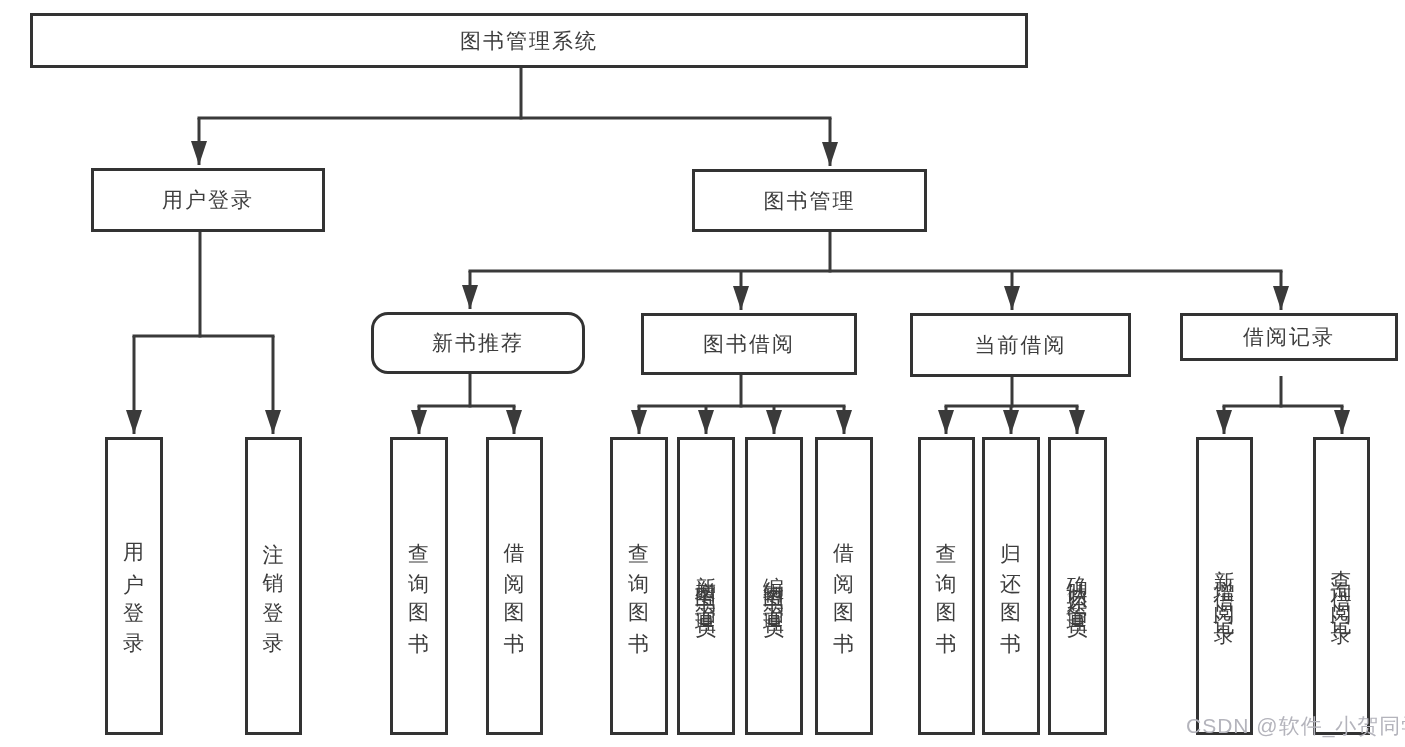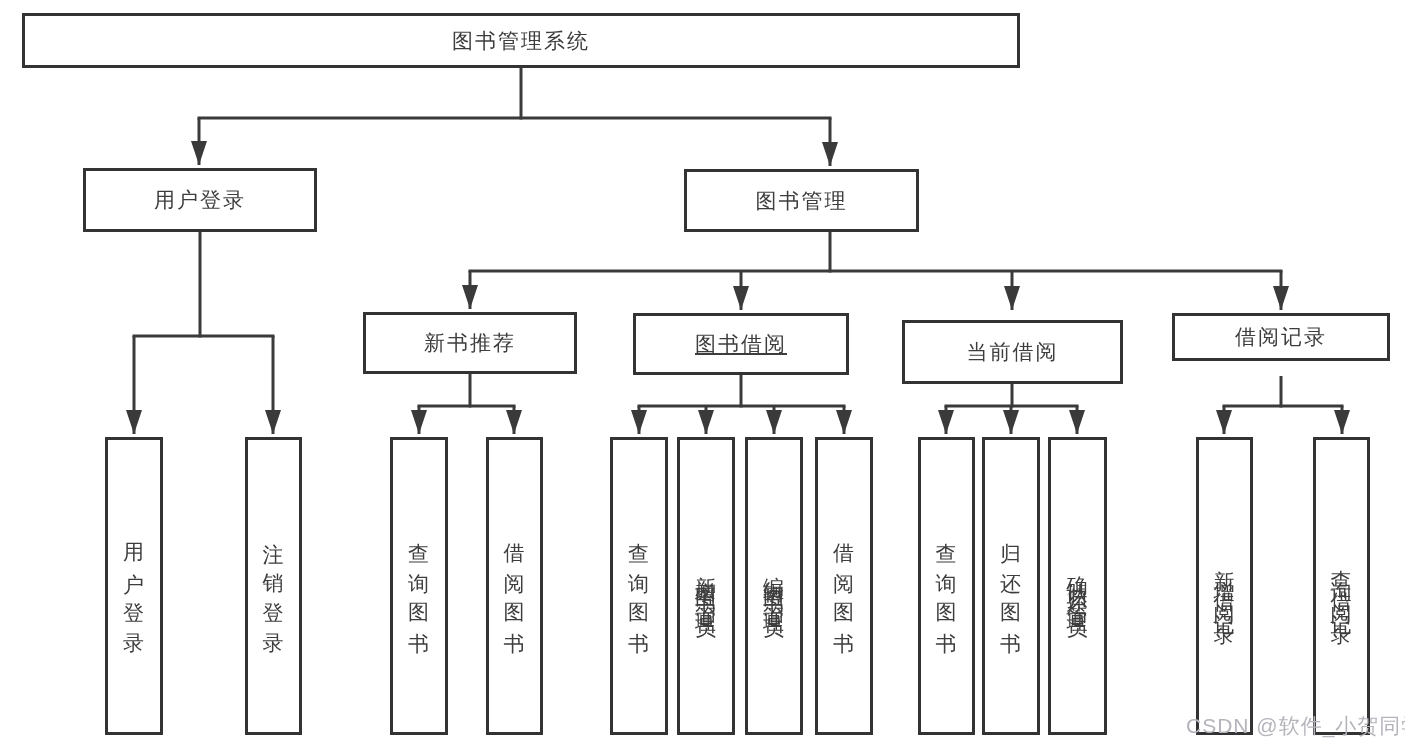--- a/index.html
+++ b/index.html
@@ -7,21 +7,21 @@
     position:relative; width:1405px; height:747px; background:#ffffff;
     font-family:"Liberation Sans", sans-serif; overflow:hidden;
   }
   .wires { position:absolute; left:0; top:0; width:1405px; height:747px; }
   .node {
     position:absolute; box-sizing:border-box;
     border:3px solid #333333; background:#ffffff;
     display:flex; align-items:center; justify-content:center;
     color:#3d3d3d; text-align:center;
   }
-  .h  { font-size:21px; letter-spacing:2px; }
+  .h  { font-size:21px; letter-spacing:2px;margin-left:8px; }
   .h.big { font-size:21px; }
   .v  { writing-mode:vertical-rl; text-orientation:mixed; font-size:21px; line-height:1; }
   .s4 { letter-spacing:30px; }
   .s6 { letter-spacing:11px; }
   .s9 { letter-spacing:6px; }
   .watermark {
     position:absolute; left:1186px; top:712px; width:219px;
     font-size:21px; color:#b4b4bc; letter-spacing:1px; white-space:nowrap;
     z-index:5; text-align:left;
   }
@@ -79,23 +79,23 @@
       <path d="M1224,406 V434" marker-end="url(#arr)"></path>
       <path d="M1342,406 V434" marker-end="url(#arr)"></path>
     </g>
   </svg>
 
   <div class="node h big" style="left:22px; top:13px; width:998px; height:55px;">图书管理系统</div>
 
   <div class="node h" style="left:83px; top:168px; width:234px; height:64px;">用户登录</div>
   <div class="node h" style="left:684px; top:169px; width:235px; height:63px;">图书管理</div>
 
-  <div class="node h" style="left:363px; top:312px; width:214px; height:62px;">新书推荐</div>
-  <div class="node h" style="left:633px; top:313px; width:216px; height:62px;text-decoration:underline;">图书借阅</div>
-  <div class="node h" style="left:902px; top:320px; width:221px; height:64px;">当前借阅</div>
+  <div class="node h" style="left:363px; top:312px; width:214px; height:62px;border-radius:17px;">新书推荐</div>
+  <div class="node h" style="left:633px; top:313px; width:216px; height:62px;">图书借阅</div>
+  <div class="node h" style="left:902px; top:313px; width:221px; height:64px;">当前借阅</div>
   <div class="node h" style="left:1172px; top:313px; width:218px; height:48px;">借阅记录</div>
 
   <div class="node v s4" style="left:105px; top:437px; width:58px; height:298px;">用户登录</div>
   <div class="node v s4" style="left:245px; top:437px; width:57px; height:298px;">注销登录</div>
 
   <div class="node v s4" style="left:390px; top:437px; width:58px; height:298px;">查询图书</div>
   <div class="node v s4" style="left:486px; top:437px; width:57px; height:298px;">借阅图书</div>
 
   <div class="node v s4" style="left:610px; top:437px; width:58px; height:298px;">查询图书</div>
   <div class="node v s9" style="left:677px; top:437px; width:58px; height:298px;">新增图书（管理员）</div>

